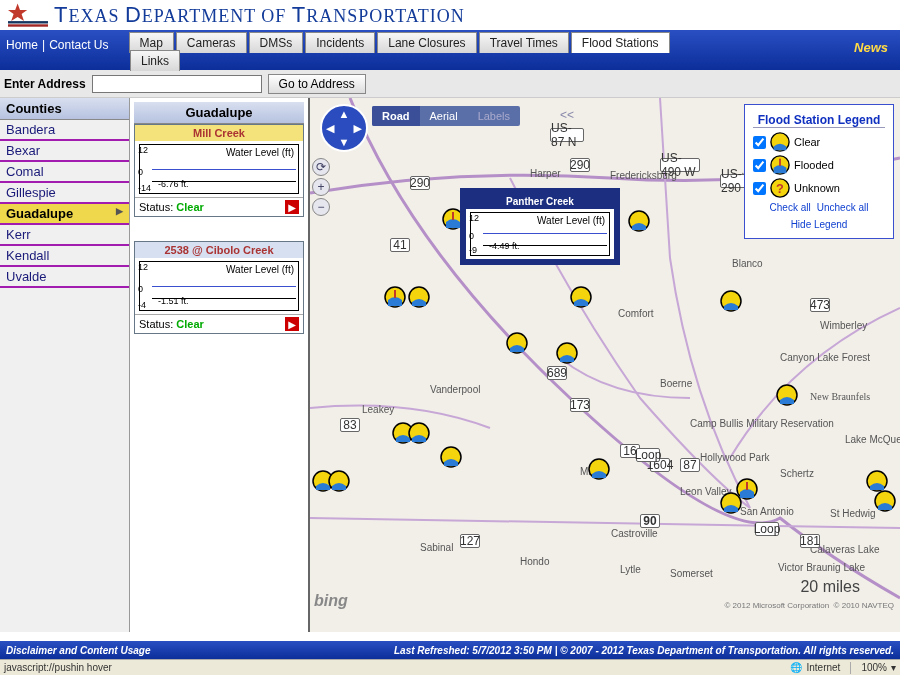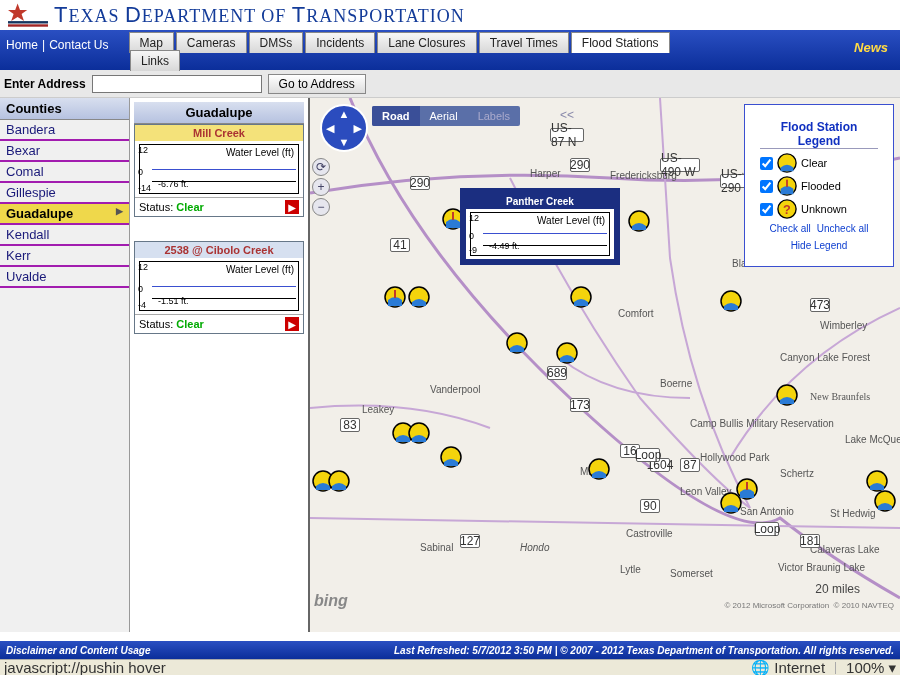--- a/index.html
+++ b/index.html
@@ -47,38 +47,38 @@
 .shield{position:absolute;width:20px;height:14px;border:1px solid #666;background:#fff;border-radius:2px;font-size:12px;display:flex;align-items:center;justify-content:center;color:#333}
 .compass{position:absolute;left:10px;top:6px;width:48px;height:48px;background:#2b4cbe;border-radius:50%;border:2px solid #fff;display:flex;align-items:center;justify-content:center;color:#fff}
 .compass span{position:absolute;font-size:11px}
 .zoom{position:absolute;left:2px;top:60px;width:20px;display:flex;flex-direction:column;gap:2px}
 .zoom div{width:18px;height:18px;background:#e6e6ee;border:1px solid #888;border-radius:50%;font-size:12px;display:flex;align-items:center;justify-content:center;color:#446;cursor:pointer}
 .view-tabs{position:absolute;left:62px;top:8px;display:flex;background:#5a6fa8;border-radius:2px;overflow:hidden;color:#fff;font-size:11px}
 .view-tabs div{padding:4px 10px;cursor:pointer}
 .view-tabs .act{background:#3a4f98;font-weight:bold}
 .view-tabs .dim{color:#aac}
 .collapse{position:absolute;left:250px;top:10px;color:#88a;font-size:12px;cursor:pointer}
-.legend{position:absolute;right:6px;top:6px;width:150px;background:#fff;border:1px solid #3a4fd0;padding:15px;font-size:11px}
+.legend{position:absolute;right:6px;top:6px;width:150px;background:#fff;border:1px solid #3a4fd0;padding:8px;font-size:11px}
 .legend-h{color:#1030c0;font-weight:bold;font-size:12px;border-bottom:1px solid #99b;margin-bottom:4px;text-align:center}
 .legend-row{display:flex;align-items:center;gap:4px;margin:3px 0}
 .legend-links{font-size:10px;color:#1040d0;display:flex;flex-wrap:wrap;gap:6px;justify-content:center;margin-top:4px}
 .legend-links span{cursor:pointer}
 .pin{position:absolute;width:22px;height:22px;cursor:pointer}
 .popup{position:absolute;background:#fff;border:6px solid #1b2e80;font-size:10px;width:160px}
 .popup-h{background:#1b2e80;color:#fff;font-weight:bold;padding:2px 4px;text-align:center}
 .popup-b{padding:3px 4px}
 .popup-b .sc-graph{height:44px}
 .footer{position:absolute;bottom:16px;left:0;right:0;background:linear-gradient(#2a4fc2,#0b2e9a);color:#fff;height:18px;font-size:10px;display:flex;align-items:center;padding:0 6px;font-style:italic;font-weight:bold}
 .footer .r{margin-left:auto}
-.status-bar{position:absolute;bottom:0;left:0;right:0;height:16px;background:#ece9d8;border-top:1px solid #aaa;font-size:15px;display:flex;align-items:center;padding:0 4px;color:#333}
+.status-bar{position:absolute;bottom:0;left:0;right:0;height:16px;background:#ece9d8;border-top:1px solid #aaa;font-size:10px;display:flex;align-items:center;padding:0 4px;color:#333}
 .status-bar .sep{border-left:1px solid #aaa;height:12px;margin:0 6px}
 .status-bar .r{margin-left:auto;display:flex;align-items:center;gap:4px}
 .bing{position:absolute;left:4px;bottom:22px;font-size:16px;color:#888;font-style:italic;font-weight:bold}
 .attrib{position:absolute;right:6px;bottom:22px;font-size:8px;color:#777}
-.scale{position:absolute;right:40px;bottom:36px;font-size:12px;color:#444}
+.scale{position:absolute;right:40px;bottom:36px;font-size:16px;color:#444}
 .arrow-btn{width:14px;height:14px;background:#c00;color:#fff;font-size:10px;display:flex;align-items:center;justify-content:center;cursor:pointer}
 </style>
 </head>
 <body>
 
 <div class="header">
  <svg class="logo-star" viewBox="0 0 50 30">
       <polygon points="12,0 15,8 24,8 17,13 20,22 12,17 4,22 7,13 0,8 9,8" fill="#c0392b"></polygon>
       <rect x="0" y="22" width="50" height="3" fill="#16355f"></rect>
       <rect x="0" y="26" width="50" height="3" fill="#a02525"></rect>
@@ -115,22 +115,22 @@
 
 <div class="main">
   <div class="counties">
     <div class="counties-h">Counties</div>
     <div id="county-list">
         <div class="county">Bandera</div>
         <div class="county">Bexar</div>
         <div class="county">Comal</div>
         <div class="county">Gillespie</div>
         <div class="county sel">Guadalupe</div>
+        <div class="county">Kerr</div>
         <div class="county">Kendall</div>
-        <div class="county">Kerr</div>
         <div class="county">Uvalde</div>
       </div>
   </div>
   <div class="stations">
     <div class="stations-h">Guadalupe</div>
     <div id="station-list">
         <div class="station-card sel">
           <div class="sc-title">Mill Creek</div>
           <div class="sc-body">
             <div class="sc-graph">
@@ -191,22 +191,22 @@
         <div class="city" style="left: 380px; top: 320px;">Camp Bullis Military Reservation</div>
         <div class="city" style="left: 500px; top: 293px; font-family: Liberation Serif, serif;">New Braunfels</div>
         <div class="city" style="left: 120px; top: 286px;">Vanderpool</div>
         <div class="city" style="left: 52px; top: 306px;">Leakey</div>
         <div class="city" style="left: 270px; top: 368px;">Mico</div>
         <div class="city" style="left: 390px; top: 354px;">Hollywood Park</div>
         <div class="city" style="left: 370px; top: 388px;">Leon Valley</div>
         <div class="city" style="left: 470px; top: 370px;">Schertz</div>
         <div class="city" style="left: 430px; top: 408px;">San Antonio</div>
         <div class="city" style="left: 520px; top: 410px;">St Hedwig</div>
-        <div class="city" style="left: 210px; top: 444px; font-style: italic;">Hondo</div>
-        <div class="city" style="left: 316px; top: 430px;">Castroville</div>
+        <div class="city" style="left: 210px; top: 458px;">Hondo</div>
+        <div class="city" style="left: 301px; top: 430px;">Castroville</div>
         <div class="city" style="left: 110px; top: 444px;">Sabinal</div>
         <div class="city" style="left: 360px; top: 470px;">Somerset</div>
         <div class="city" style="left: 310px; top: 466px;">Lytle</div>
         <div class="city" style="left: 468px; top: 464px;">Victor Braunig Lake</div>
         <div class="city" style="left: 500px; top: 446px;">Calaveras Lake</div>
         <div class="city" style="left: 535px; top: 336px;">Lake McQuee</div>
       </div>
     <div id="map-shields">
         <div class="shield" style="left: 100px; top: 78px;">290</div>
         <div class="shield" style="left: 260px; top: 60px;">290</div>
@@ -214,21 +214,21 @@
         <div class="shield" style="left: 350px; top: 60px; width: 40px;">US-490 W</div>
         <div class="shield" style="left: 410px; top: 76px; width: 40px;">US-290 E</div>
         <div class="shield" style="left: 80px; top: 140px;">41</div>
         <div class="shield" style="left: 500px; top: 200px;">473</div>
         <div class="shield" style="left: 230px; top: 268px; margin-left: 7px;">689</div>
         <div class="shield" style="left: 260px; top: 300px;">173</div>
         <div class="shield" style="left: 310px; top: 346px;">16</div>
         <div class="shield" style="left: 340px; top: 360px;">1604</div>
         <div class="shield" style="left: 326px; top: 350px; width: 24px;">Loop</div>
         <div class="shield" style="left: 370px; top: 360px;">87</div>
-        <div class="shield" style="left: 330px; top: 401px;">90</div>
+        <div class="shield" style="left: 330px; top: 416px; font-weight: bold;">90</div>
         <div class="shield" style="left: 150px; top: 436px;">127</div>
         <div class="shield" style="left: 490px; top: 436px;">181</div>
         <div class="shield" style="left: 445px; top: 424px; width: 24px;">Loop</div>
         <div class="shield" style="left: 30px; top: 320px;">83</div>
       </div>
     <div id="map-pins">
         <div class="pin" style="left: 74px; top: 188px;"><svg viewBox="0 0 22 22">
             <circle cx="11" cy="11" r="10" fill="#f4d40c" stroke="#000" stroke-width="1.5"></circle>
             <path d="M4,14 Q11,8 18,14 L18,20 L4,20 Z" fill="#2a7bd6"></path>
             <rect x="10" y="4" width="2" height="8" fill="#c0392b"></rect>

